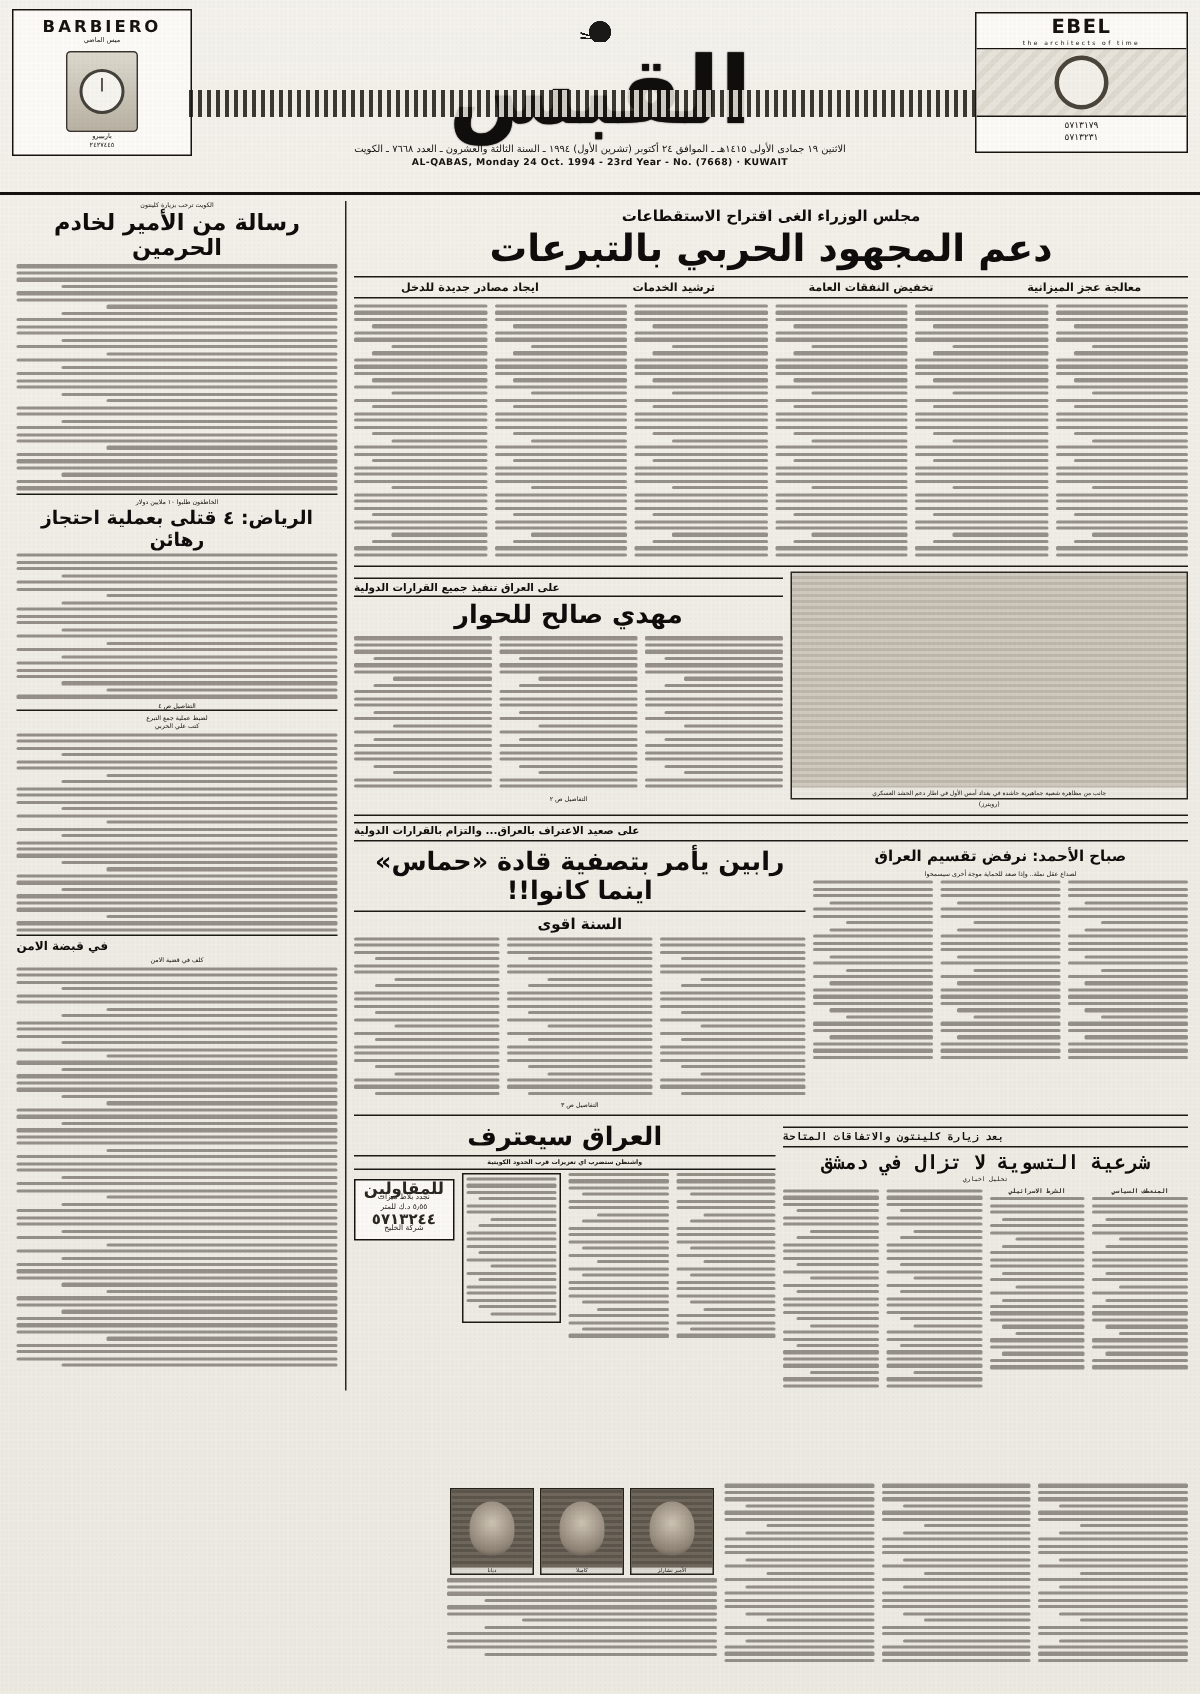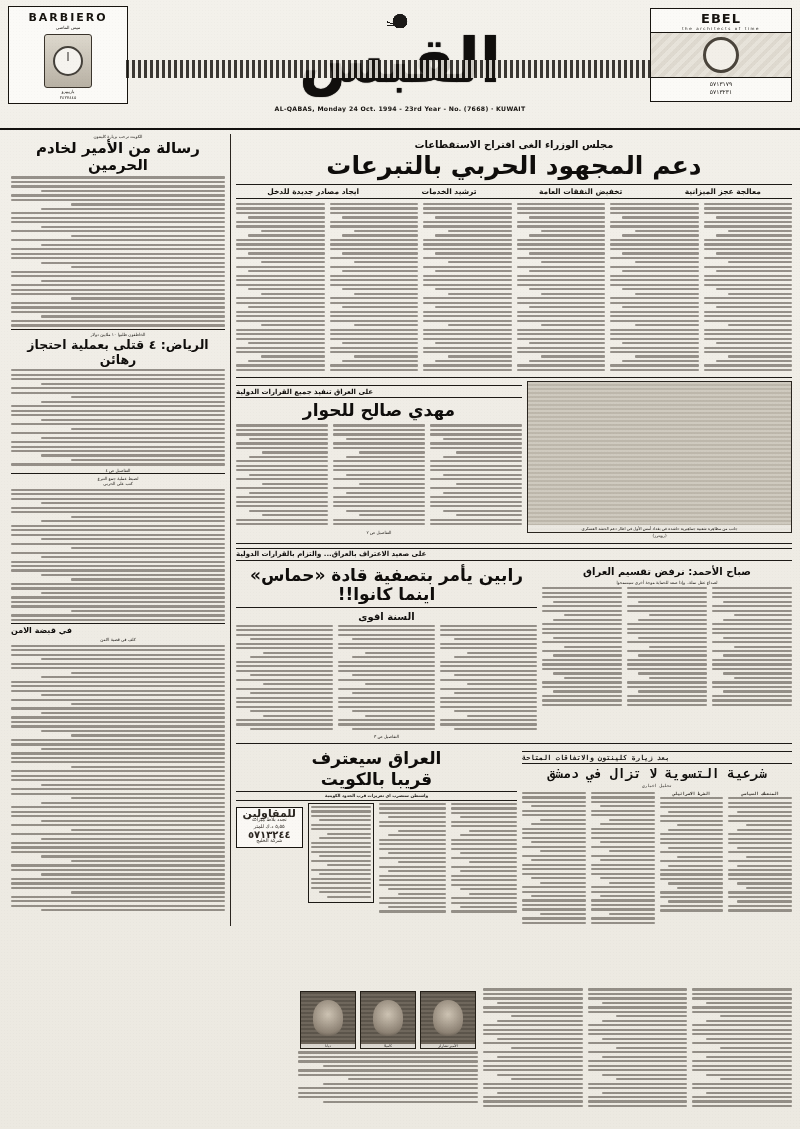--- a/index.html
+++ b/index.html
@@ -208,20 +208,21 @@
         <div class="t">the architects of time</div>
       </div>
       <div class="pic"></div>
       <div class="phone">
         <span>٥٧١٣١٧٩</span><br>
         <span>٥٧١٣٢٣١</span>
       </div>
     </div>
 
     <div class="mast-dateline">
+      <div class="ar">الاثنين ١٩ جمادى الأولى ١٤١٥هـ ـ الموافق ٢٤ أكتوبر (تشرين الأول) ١٩٩٤ ـ السنة الثالثة والعشرون ـ العدد ٧٦٦٨ ـ الكويت</div>
       <div class="en">AL-QABAS, Monday 24 Oct. 1994 - 23rd Year - No. (7668) · KUWAIT</div>
     </div>
   </div>
 
   <div class="body-wrap">
 
     <div class="main-col">
 
       <div>
         <div class="lead-kicker hl-ar">مجلس الوزراء الغى اقتراح الاستقطاعات</div>
@@ -924,21 +925,20 @@
                   <i></i>
                   <i></i>
                   <i></i>
                 </span>
               </div>
           </div>
         </div>
 
         <div style="flex:1;">
           <div class="big2 hl-ar">العراق سيعترف</div>
-          <div class="big2 hl-ar">قريبا بالكويت</div>
           <div class="tiny center" style="font-weight:bold;border-top:1px solid #1d1a16;border-bottom:1px solid #1d1a16;padding:1px 0;margin:2px 0;">واشنطن ستضرب اي تعزيزات قرب الحدود الكويتية</div>
           <div class="cols6">
             <div class="col-text">
                 <span class="fake-lines">
                   <i></i>
                   <i></i>
                   <i></i>
                   <i></i>
                   <i></i>
                   <i></i>

